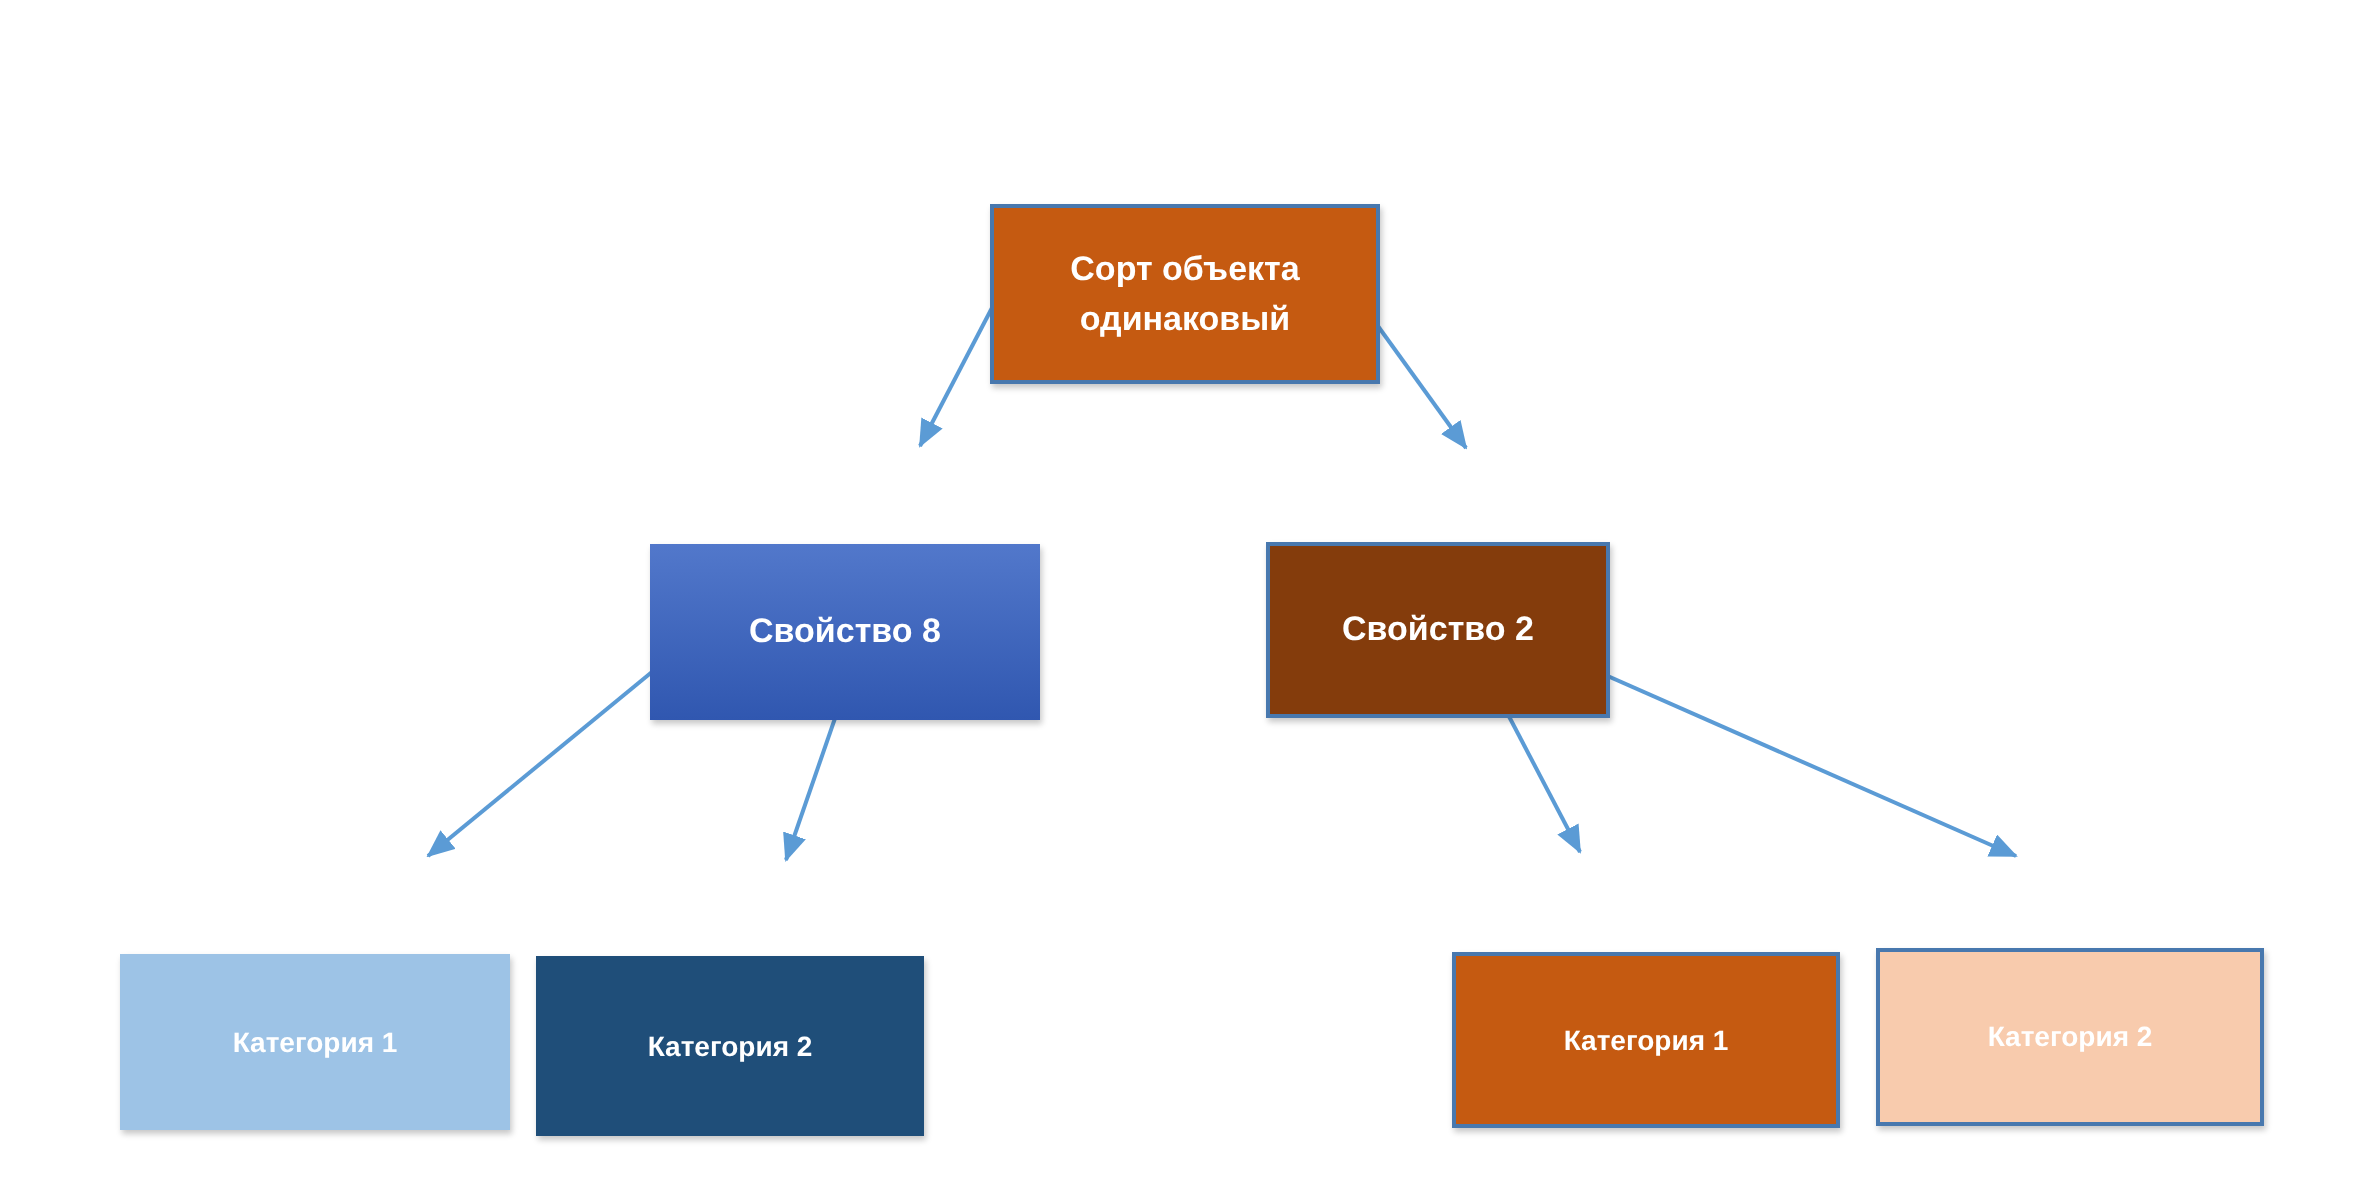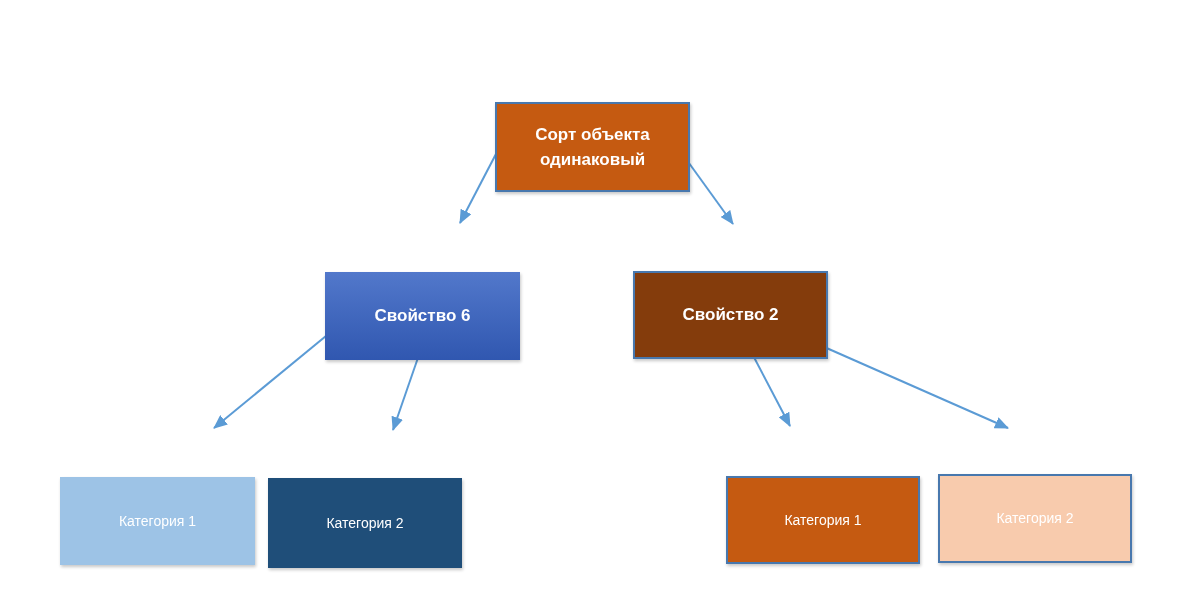--- a/index.html
+++ b/index.html
@@ -39,27 +39,27 @@
     color: #FFFFFF;
     box-sizing: border-box;
     box-shadow: 1px 2px 3px rgba(0,0,0,0.22);
     line-height: 1.5;
     margin-top: 40px;
   }
   .node .label { padding: 0 14px; }
   .bordered { border: 2px solid var(--bc, #4878AE); }
   .lvl1 { font-size: 17px; font-weight: 600; }
   .lvl2 { font-size: 17px; font-weight: 600; }
-  .lvl3 { font-size: 14px; font-weight: 400; }
+  .lvl3 { font-size: 14px; font-weight: 700; }
 
   
   #node-root        { left: 495px; top: 62px;  width: 195px; height: 90px; background: var(--fill); }
   #node-property-1  { left: 325px; top: 232px; width: 195px; height: 88px;
                       background: linear-gradient(180deg, var(--g1), var(--g2)); }
-  #node-property-2  { left: 633px; top: 231px; width: 195px; height: 88px; background: var(--fill); }
+  #node-property-2  { left: 633px; top: 231px; width: 172px; height: 88px; background: var(--fill); }
   #node-category-1-left  { left: 60px;  top: 437px; width: 195px; height: 88px; background: var(--fill); }
   #node-category-2-left  { left: 268px; top: 438px; width: 194px; height: 90px; background: var(--fill); }
   #node-category-1-right { left: 726px; top: 436px; width: 194px; height: 88px; background: var(--fill); }
   #node-category-2-right { left: 938px; top: 434px; width: 194px; height: 89px; background: var(--fill); }
 </style>
 </head>
 <body>
 
 <div class="canvas" style="--arrow-color: #5B9BD5;">
 
@@ -75,21 +75,21 @@
     <line class="edge" x1="430" y1="323" x2="393" y2="430" marker-end="url(#arrowhead)"></line>
     <line class="edge" x1="735" y1="321" x2="790" y2="426" marker-end="url(#arrowhead)"></line>
     <line class="edge" x1="763" y1="320" x2="1008" y2="428" marker-end="url(#arrowhead)"></line>
   </svg>
 
   <div id="node-root" class="node bordered lvl1" style="--fill: #C55A11; --bc: #4878AE; color: rgb(255, 255, 255);">
     <span class="label">Сорт объекта одинаковый</span>
   </div>
 
   <div id="node-property-1" class="node lvl2" style="--g1: #5278CB; --g2: #3057B0; color: rgb(255, 255, 255);">
-    <span class="label">Свойство 6</span>
+    <span class="label">Свойство 8</span>
   </div>
 
   <div id="node-property-2" class="node bordered lvl2" style="--fill: #843C0C; --bc: #4878AE; color: rgb(255, 255, 255);">
     <span class="label">Свойство 2</span>
   </div>
 
   <div id="node-category-1-left" class="node lvl3" style="--fill: #9DC3E6; color: rgb(255, 255, 255);">
     <span class="label">Категория 1</span>
   </div>
 

